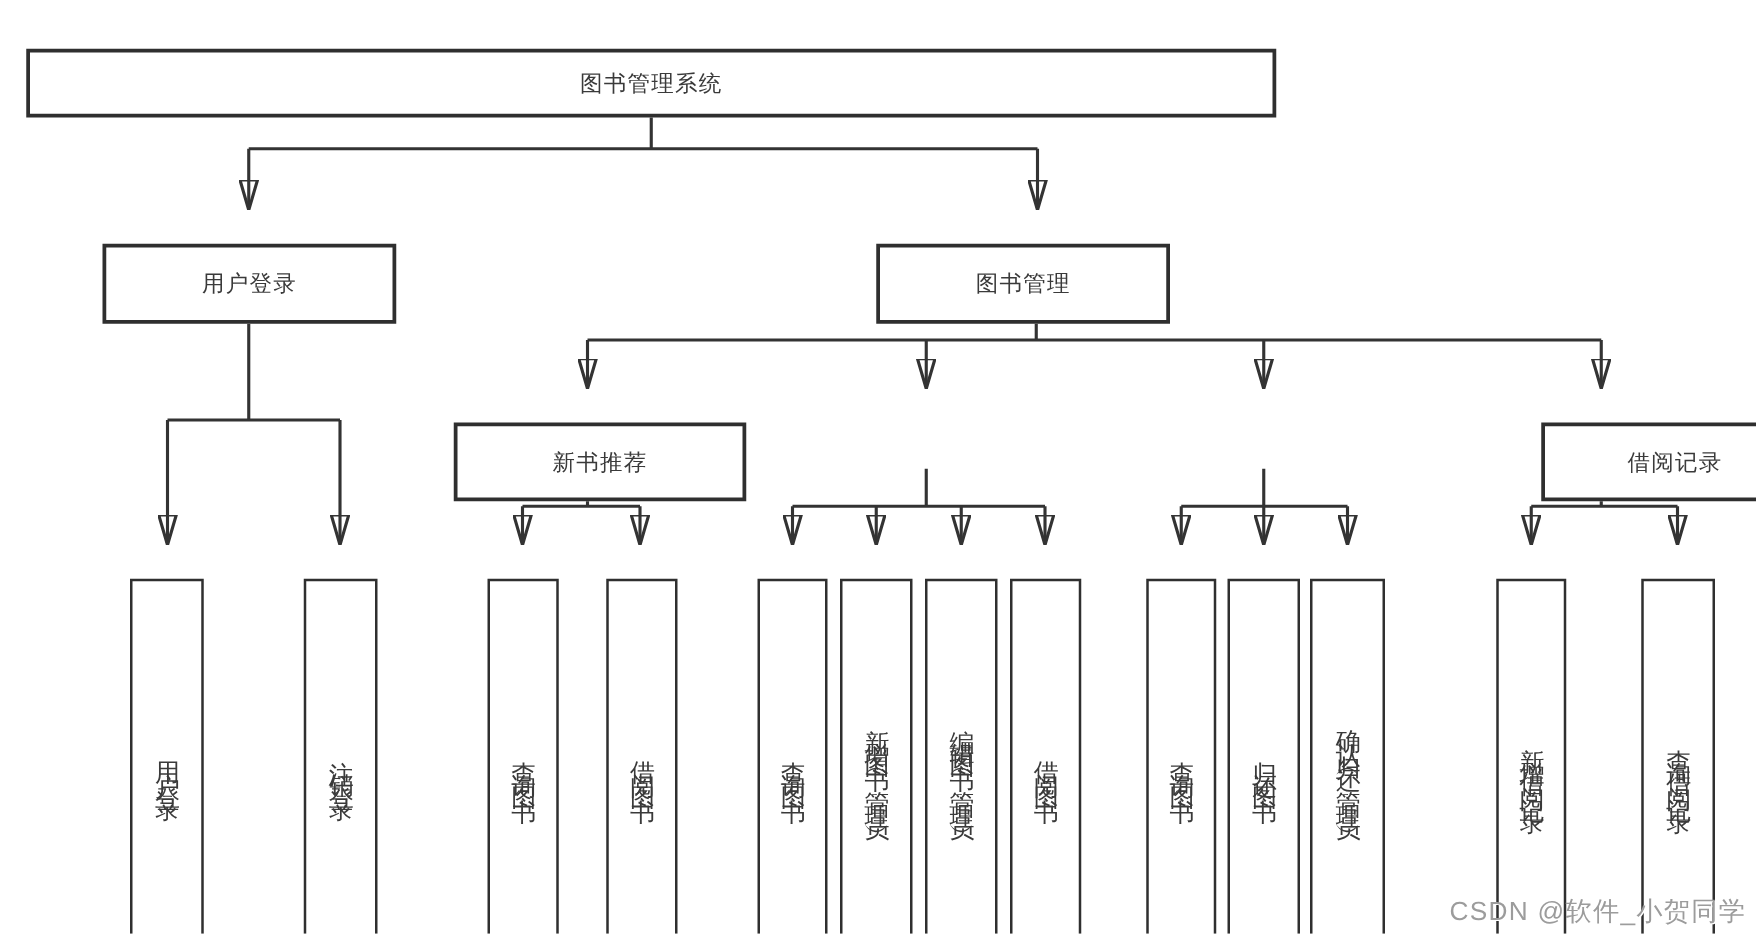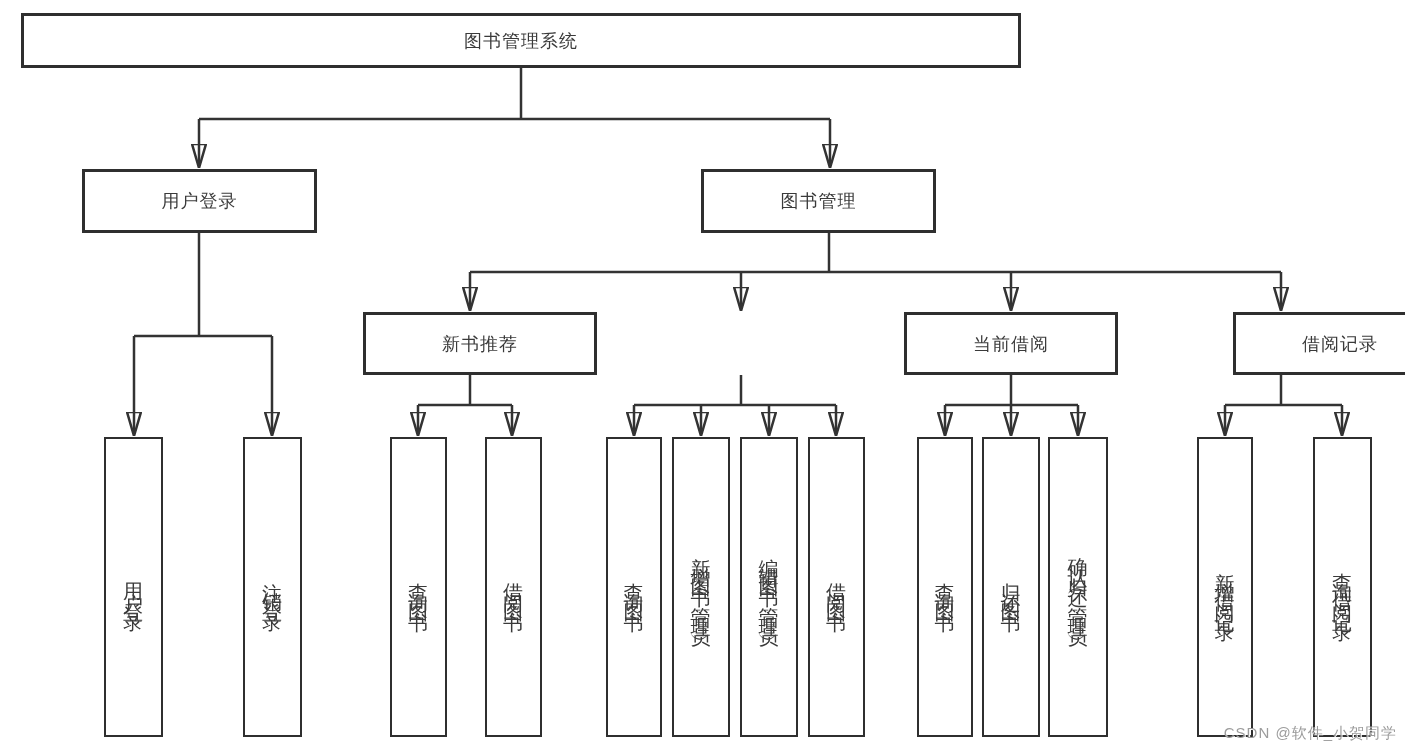--- a/index.html
+++ b/index.html
@@ -6,20 +6,21 @@
   .canvas{
     position:relative;width:1405px;height:747px;background:#ffffff;
     font-family:"Liberation Sans", sans-serif;overflow:hidden;
   }
   svg.connectors{position:absolute;left:0;top:0;width:1405px;height:747px;}
   svg.connectors path{stroke:#333333;stroke-width:2.5;fill:none;}
   .node{
     position:absolute;background:#ffffff;border:3px solid #2f2f2f;
     box-sizing:border-box;display:flex;align-items:center;justify-content:center;
     color:#3a3a3a;
+    margin-top:26px;
   }
   .node.h{font-size:18px;letter-spacing:1px;}
   .node.v{border-width:2px;}
   .node.v .vtext{
     writing-mode:vertical-rl;text-orientation:mixed;
     font-size:20px;letter-spacing:10px;line-height:1;
   }
   
   .root{left:21px;top:13px;width:1000px;height:55px;}
   .user-login{left:82px;top:169px;width:235px;height:64px;}
@@ -37,21 +38,21 @@
   .bb-query{left:606px;width:56px;}
   .bb-add{left:672px;width:58px;}
   .bb-edit{left:740px;width:58px;}
   .bb-borrow{left:808px;width:57px;}
   .cb-query{left:917px;width:56px;}
   .cb-return{left:982px;width:58px;}
   .cb-confirm{left:1048px;width:60px;}
   .br-add{left:1197px;width:56px;}
   .br-query{left:1313px;width:59px;}
   .watermark{
-    position:absolute;right:8px;bottom:4px;color:#9c9c9c;font-size:15px;
+    position:absolute;right:8px;bottom:4px;color:#9c9c9c;font-size:21px;
     letter-spacing:1px;text-shadow:1px 1px 0 #ffffff;
   }
 </style>
 </head>
 <body>
 
 <div class="canvas">
 
   <svg class="connectors" viewBox="0 0 1405 747" xmlns="http://www.w3.org/2000/svg">
     <defs>
@@ -108,23 +109,20 @@
   <div class="node h user-login">
     <span>用户登录</span>
   </div>
   <div class="node h book-mgmt">
     <span>图书管理</span>
   </div>
 
   <div class="node h new-book-rec">
     <span>新书推荐</span>
   </div>
-  <div class="node h current-borrow">
-    <span>当前借阅</span>
-  </div>
   <div class="node h borrow-records">
     <span>借阅记录</span>
   </div>
 
   <div class="node v leaf login-leaf">
     <span class="vtext">用户登录</span>
   </div>
   <div class="node v leaf logout-leaf">
     <span class="vtext">注销登录</span>
   </div>

